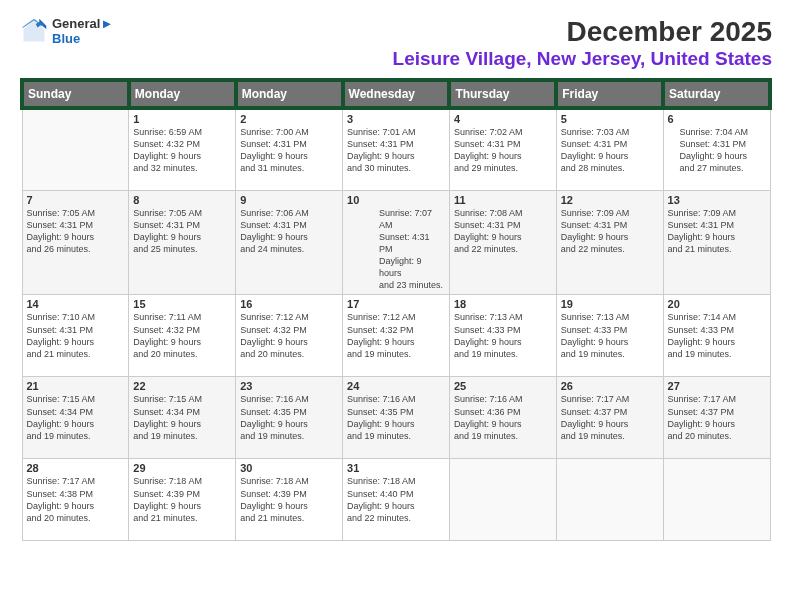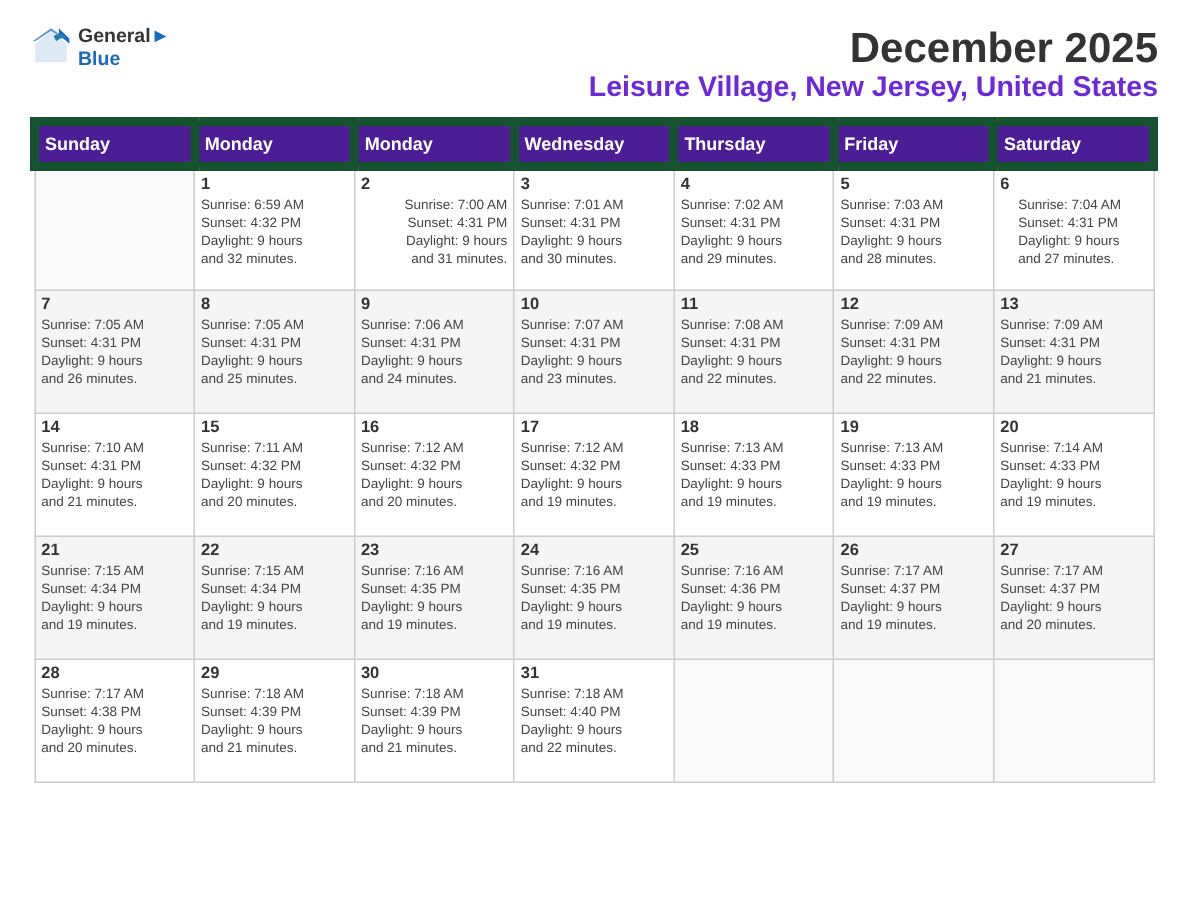--- a/index.html
+++ b/index.html
@@ -43,27 +43,27 @@
       font-size: 19px;
       color: #6d28d9;
       font-weight: bold;
     }
     .calendar {
       width: 100%;
       border-collapse: collapse;
       border: 1px solid #ccc;
     }
     .calendar th {
-      background-color: #4c1d95;
+      background-color: #737373;
       color: #fff;
       font-size: 12px;
       font-weight: bold;
       padding: 5px 4px;
       text-align: left;
-      border: 6px solid #14532d;
+      border: 4px solid #14532d;
     }
     .calendar td {
       vertical-align: top;
       border: 1px solid #ccc;
       padding: 3px 4px;
       font-size: 9.5px;
       color: #333;
       width: 14.28%;
       height: 82px;
       background: #fff;
@@ -128,21 +128,21 @@
           <td class="empty-cell"></td>
           <td>
             <div class="day-num">1</div>
             <div class="day-info" style="white-space: pre-line;">Sunrise: 6:59 AM
 Sunset: 4:32 PM
 Daylight: 9 hours
 and 32 minutes.</div>
           </td>
           <td>
             <div class="day-num">2</div>
-            <div class="day-info" style="white-space: pre-line; text-align: right;">Sunrise: 7:00 AM
+            <div class="day-info" style="white-space: pre-line;">Sunrise: 7:00 AM
 Sunset: 4:31 PM
 Daylight: 9 hours
 and 31 minutes.</div>
           </td>
           <td>
             <div class="day-num">3</div>
             <div class="day-info" style="white-space: pre-line;">Sunrise: 7:01 AM
 Sunset: 4:31 PM
 Daylight: 9 hours
 and 30 minutes.</div>
@@ -186,21 +186,21 @@
           </td>
           <td>
             <div class="day-num">9</div>
             <div class="day-info" style="white-space: pre-line;">Sunrise: 7:06 AM
 Sunset: 4:31 PM
 Daylight: 9 hours
 and 24 minutes.</div>
           </td>
           <td>
             <div class="day-num">10</div>
-            <div class="day-info" style="white-space: pre-line;">Sunrise: 7:07 AM
+            <div class="day-info" style="white-space: pre-line; margin-left: 32px;">Sunrise: 7:07 AM
 Sunset: 4:31 PM
 Daylight: 9 hours
 and 23 minutes.</div>
           </td>
           <td>
             <div class="day-num">11</div>
             <div class="day-info" style="white-space: pre-line;">Sunrise: 7:08 AM
 Sunset: 4:31 PM
 Daylight: 9 hours
 and 22 minutes.</div>

